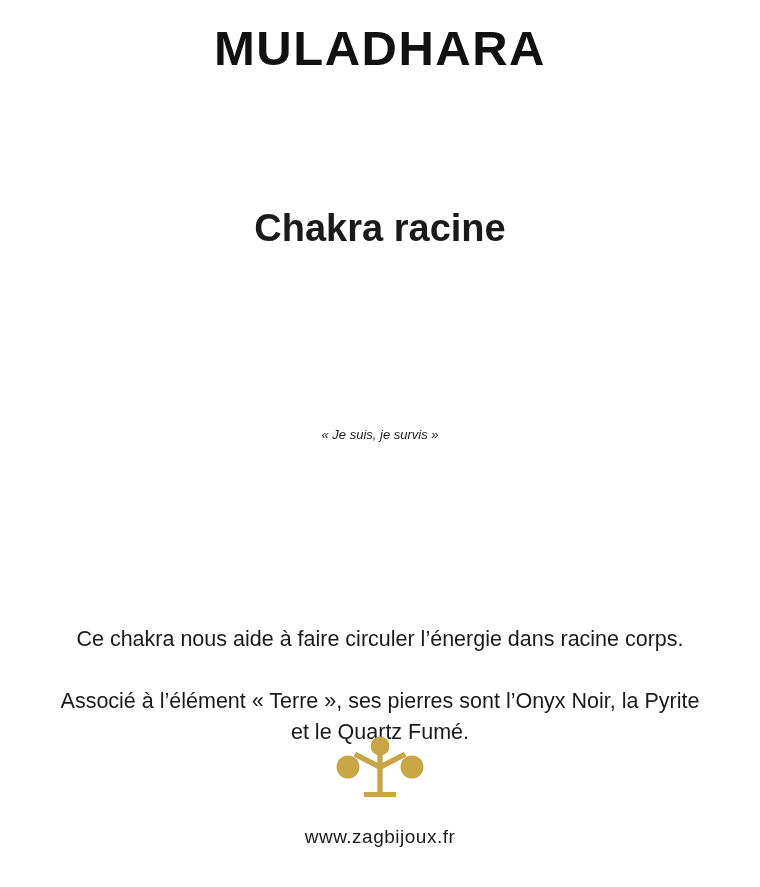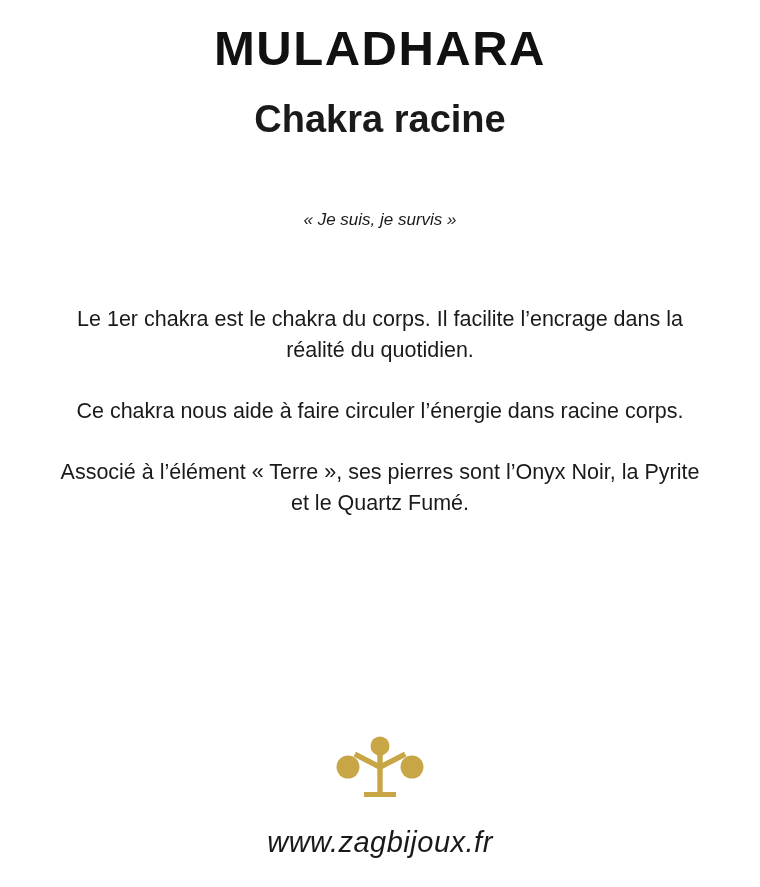--- a/index.html
+++ b/index.html
@@ -16,93 +16,92 @@
   }
   .page {
     width: 760px;
     height: 752px;
     position: relative;
     display: flex;
     flex-direction: column;
     align-items: center;
     box-sizing: border-box;
     padding: 0 40px;
+    justify-content: space-between;
   }
   .title {
     margin-top: 22px;
     font-size: 49px;
     font-weight: 700;
     letter-spacing: 1.5px;
     text-align: center;
     line-height: 1.1;
     color: #111111;
   }
   .subtitle {
     margin-top: 22px;
     font-size: 38px;
     font-weight: 700;
     text-align: center;
     line-height: 1.15;
     color: #1a1a1a;
   }
   .quote {
     margin-top: 68px;
-    font-size: 17px;
+    font-size: 13px;
     font-style: italic;
     text-align: center;
     color: #1a1a1a;
   }
   .body-block {
     margin-top: 74px;
     width: 660px;
     text-align: center;
   }
   .para {
     font-size: 21.5px;
     line-height: 1.45;
     text-align: center;
     color: #1a1a1a;
     margin: 0 0 30px 0;
   }
   .para:last-child {
-    margin-bottom: 16px;
+    margin-bottom: 4px;
   }
   .logo-wrap {
     position: absolute;
     left: 0;
     right: 0;
     top: 736px;
     display: flex;
     justify-content: center;
   }
   .footer-url {
     position: absolute;
     left: 0;
     right: 0;
     top: 826px;
     text-align: center;
-    font-size: 29px;
+    font-size: 19px;
     color: #1a1a1a;
     letter-spacing: 0.5px;
-    font-style: italic;
   }
 </style>
 </head>
 <body>
 
 <div class="page">
 
   <div class="title">MULADHARA</div>
 
   <div class="subtitle">Chakra racine</div>
 
   <div class="quote">« Je suis, je survis »</div>
 
   <div class="body-block">
-    <p class="para">Le 1er chakra est le chakra du corps. Il facilite l’encrage dans la réalité du quotidien.</p>
     <p class="para">Ce chakra nous aide à faire circuler l’énergie dans racine corps.</p>
     <p class="para">Associé à l’élément « Terre », ses pierres sont l’Onyx Noir, la Pyrite et le Quartz Fumé.</p>
   </div>
 
   <div class="logo-wrap">
     <svg width="92" height="62" viewBox="0 0 92 62" aria-hidden="true">
       <g fill="#c8a545">
         <circle cx="46" cy="10" r="9.5"></circle>
         <circle cx="14" cy="31" r="11.5"></circle>
         <circle cx="78" cy="31" r="11.5"></circle>

